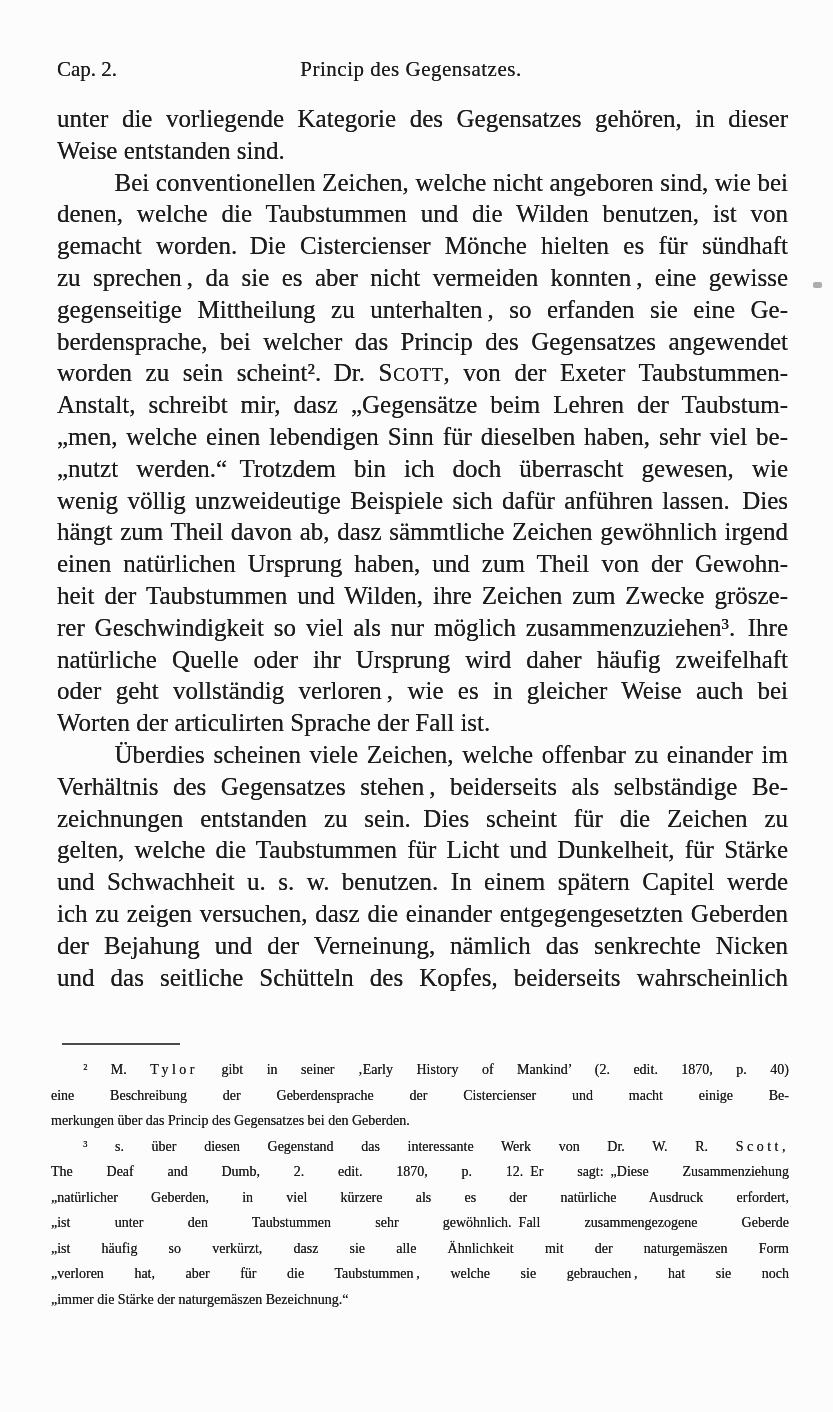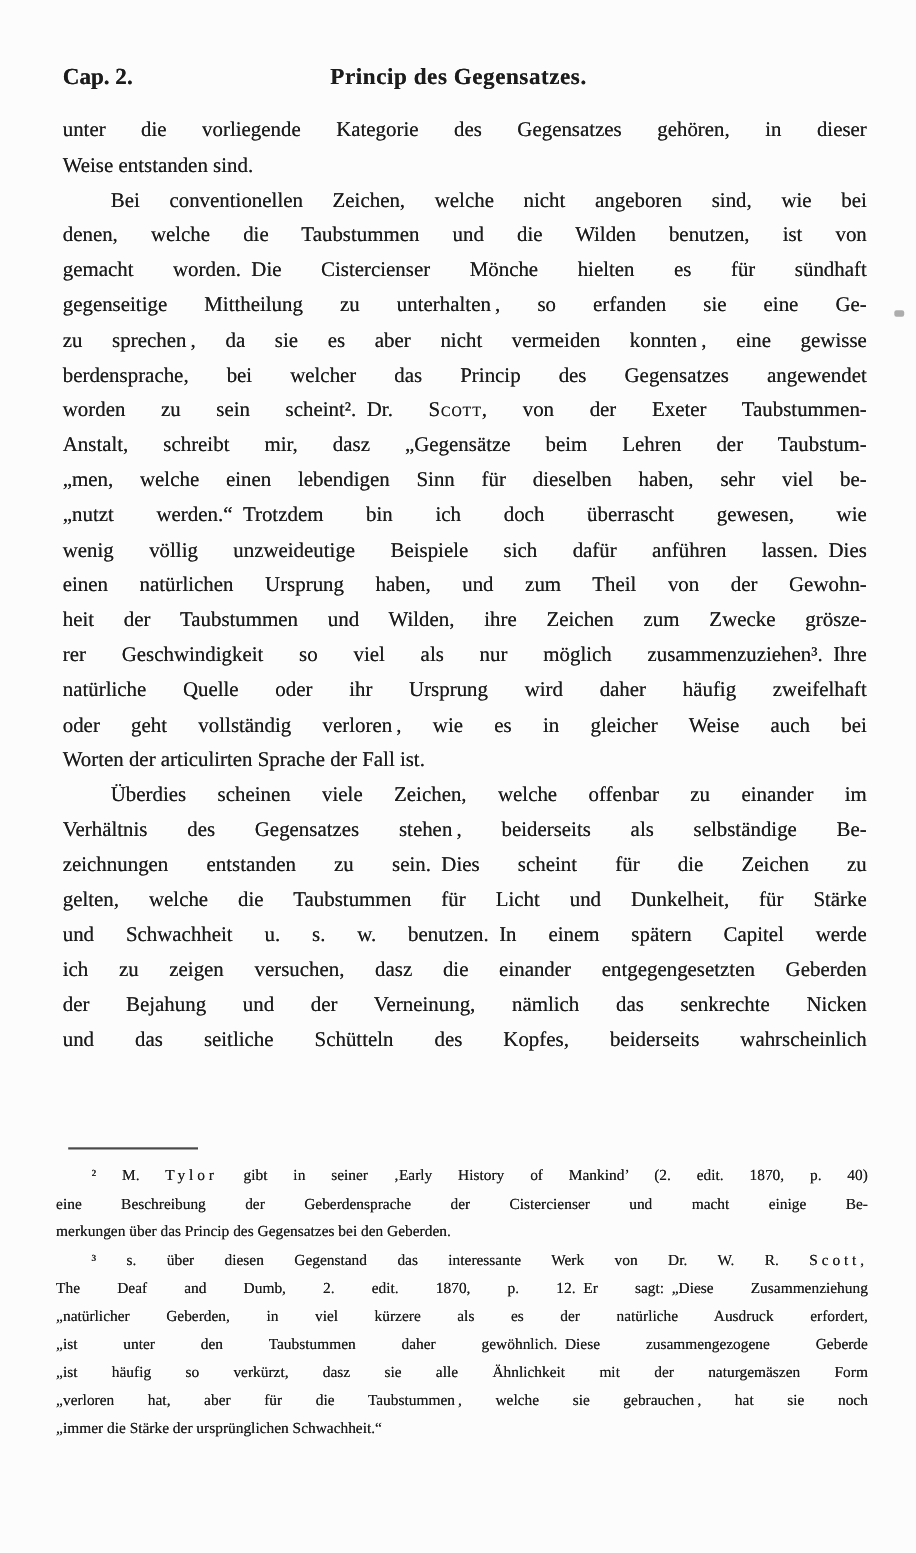--- a/index.html
+++ b/index.html
@@ -18,30 +18,29 @@
     font-family: "Liberation Serif", "DejaVu Serif", serif;
     color: var(--ink);
     text-shadow: 0 0 0.35px rgba(25,25,25,0.85);
   }
   .running-head {
     position: absolute;
     top: 57px; left: 57px; right: 46px;
     display: flex;
     align-items: baseline;
     font-size: 21px;
-    font-weight: bold;
   }
   .rh-left  { flex: 1; text-align: left; }
   .rh-center{ flex: 2; letter-spacing: 0.5px; }
   .rh-right { flex: 1; text-align: right; font-size: 24px; }
   .body-text {
     position: absolute;
     left: 57px; top: 103px;
     width: 731px;
-    font-size: 19px;
+    font-size: 25px;
     line-height: 31.8px;
   }
   .footnotes {
     position: absolute;
     left: 51px; top: 1057px;
     width: 738px;
     font-size: 14px;
     line-height: 25.5px;
   }
   .tline {
@@ -81,28 +80,29 @@
 
   <div class="body-text">
       <div>
         <div class="tline"><span>unter die vorliegende Kategorie des Gegensatzes gehören, in dieser</span></div>
         <div class="tline last"><span>Weise entstanden sind.</span></div>
       </div>
       <div>
         <div class="tline indent"><span>Bei conventionellen Zeichen, welche nicht angeboren sind, wie bei</span></div>
         <div class="tline"><span>denen, welche die Taubstummen und die Wilden benutzen, ist von</span></div>
         <div class="tline"><span>gemacht worden. Die Cistercienser Mönche hielten es für sündhaft</span></div>
+        <div class="tline"><span>zu sprechen , da sie es aber nicht vermeiden konnten , eine gewisse</span></div>
         <div class="tline"><span>gegenseitige Mittheilung zu unterhalten , so erfanden sie eine Ge-</span></div>
-        <div class="tline"><span>zu sprechen , da sie es aber nicht vermeiden konnten , eine gewisse</span></div>
         <div class="tline"><span>berdensprache, bei welcher das Princip des Gegensatzes angewendet</span></div>
         <div class="tline"><span>worden zu sein scheint². Dr. </span><span class="s-sc">Scott</span><span>, von der Exeter Taubstummen-</span></div>
         <div class="tline"><span>Anstalt, schreibt mir, dasz „Gegensätze beim Lehren der Taubstum-</span></div>
         <div class="tline"><span>„men, welche einen lebendigen Sinn für dieselben haben, sehr viel be-</span></div>
         <div class="tline"><span>„nutzt werden.“ Trotzdem bin ich doch überrascht gewesen, wie</span></div>
         <div class="tline"><span>wenig völlig unzweideutige Beispiele sich dafür anführen lassen. Dies</span></div>
+        <div class="tline"><span>hängt zum Theil davon ab, dasz sämmtliche Zeichen gewöhnlich irgend</span></div>
         <div class="tline"><span>einen natürlichen Ursprung haben, und zum Theil von der Gewohn-</span></div>
         <div class="tline"><span>heit der Taubstummen und Wilden, ihre Zeichen zum Zwecke grösze-</span></div>
         <div class="tline"><span>rer Geschwindigkeit so viel als nur möglich zusammenzuziehen³. Ihre</span></div>
         <div class="tline"><span>natürliche Quelle oder ihr Ursprung wird daher häufig zweifelhaft</span></div>
         <div class="tline"><span>oder geht vollständig verloren , wie es in gleicher Weise auch bei</span></div>
         <div class="tline last"><span>Worten der articulirten Sprache der Fall ist.</span></div>
       </div>
       <div>
         <div class="tline indent"><span>Überdies scheinen viele Zeichen, welche offenbar zu einander im</span></div>
         <div class="tline"><span>Verhältnis des Gegensatzes stehen , beiderseits als selbständige Be-</span></div>
@@ -120,22 +120,22 @@
   <div class="footnotes">
       <div>
         <div class="tline indent"><span>² M. </span><span class="s-sp">Tylor</span><span> gibt in seiner ‚Early History of Mankind’ (2. edit. 1870, p. 40)</span></div>
         <div class="tline"><span>eine Beschreibung der Geberdensprache der Cistercienser und macht einige Be-</span></div>
         <div class="tline last"><span>merkungen über das Princip des Gegensatzes bei den Geberden.</span></div>
       </div>
       <div>
         <div class="tline indent"><span>³ s. über diesen Gegenstand das interessante Werk von Dr. W. R. </span><span class="s-sp">Scott,</span></div>
         <div class="tline"><span>The Deaf and Dumb, 2. edit. 1870, p. 12. Er sagt: „Diese Zusammenziehung</span></div>
         <div class="tline"><span>„natürlicher Geberden, in viel kürzere als es der natürliche Ausdruck erfordert,</span></div>
-        <div class="tline"><span>„ist unter den Taubstummen daher gewöhnlich. Diese zusammengezogene Geberde</span></div>
+        <div class="tline"><span>„ist unter den Taubstummen sehr gewöhnlich. Fall zusammengezogene Geberde</span></div>
         <div class="tline"><span>„ist häufig so verkürzt, dasz sie alle Ähnlichkeit mit der naturgemäszen Form</span></div>
         <div class="tline"><span>„verloren hat, aber für die Taubstummen , welche sie gebrauchen , hat sie noch</span></div>
-        <div class="tline last"><span>„immer die Stärke der ursprünglichen Schwachheit.“</span></div>
+        <div class="tline last"><span>„immer die Stärke der naturgemäszen Bezeichnung.“</span></div>
       </div>
     </div>
 
   <div class="scan-smudge"></div>
 
 </div>
 
 </body></html>

